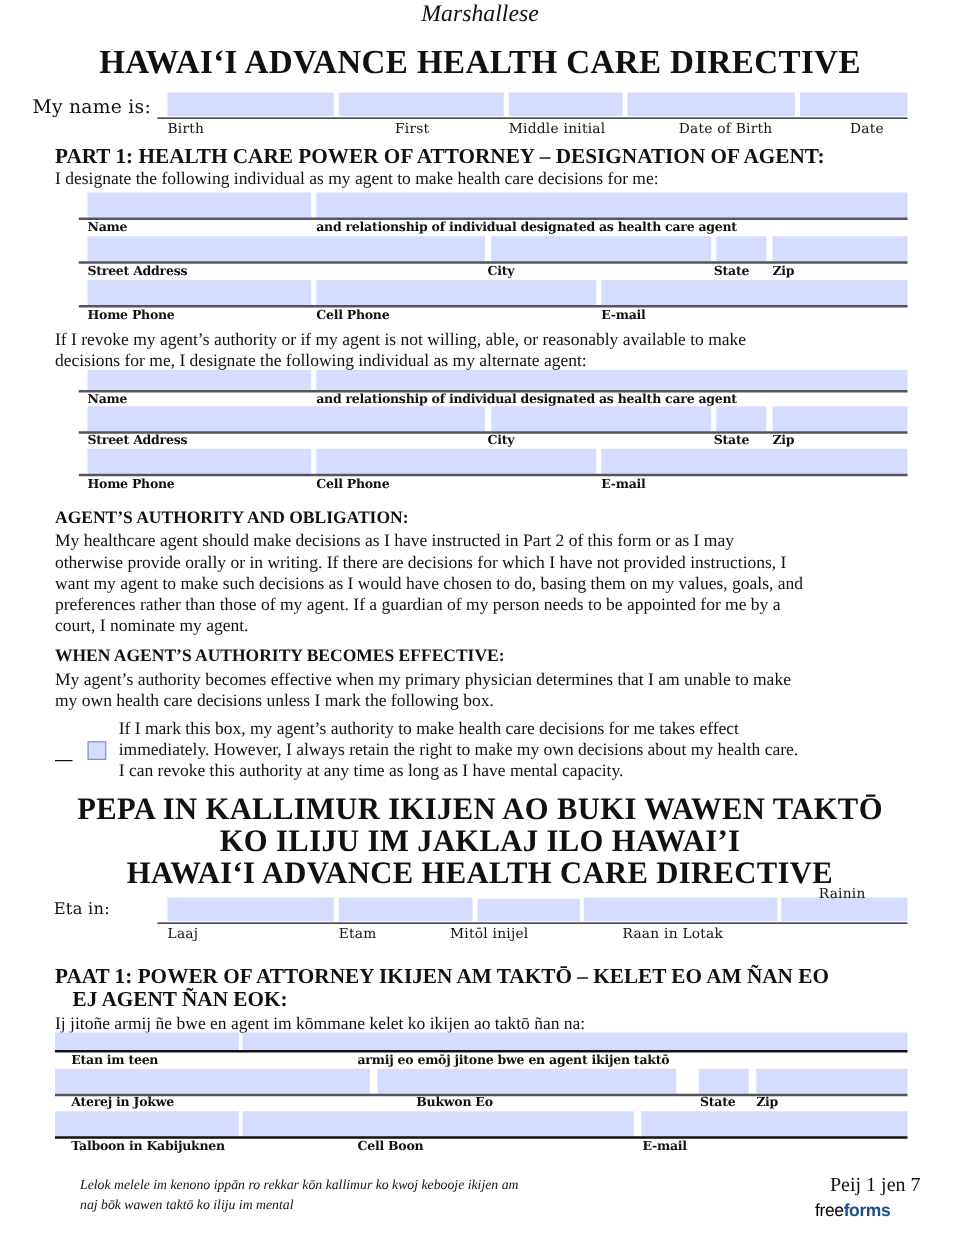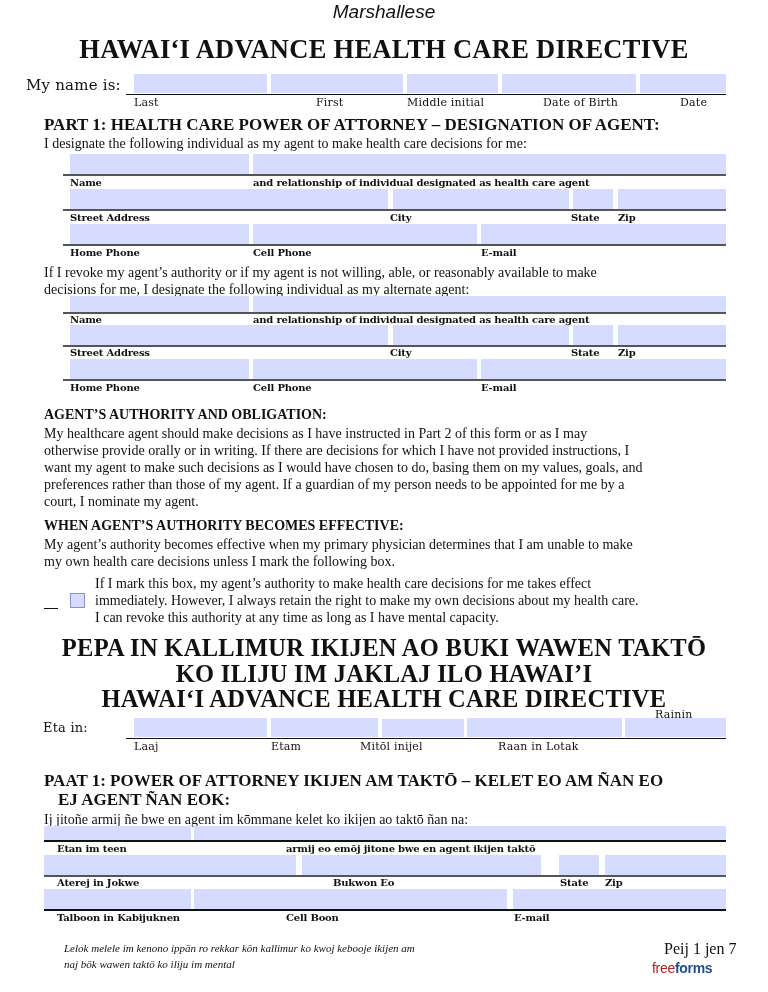--- a/index.html
+++ b/index.html
@@ -10,21 +10,21 @@
            box-sizing:border-box; font-family:"Liberation Serif",serif; font-size:12px; outline:none; }
   .line { position:absolute; height:2px; background:#333; }
   .line.grey { background:#555; }
   .lbl { position:absolute; font-family:"DejaVu Serif",serif; font-size:10px; font-weight:bold;
          white-space:nowrap; letter-spacing:-0.2px; }
   .lbl.norm { font-weight:normal; font-size:11px; letter-spacing:0.2px; }
   .title-big { position:absolute; left:0; width:768px; text-align:center;
                font-family:"Liberation Serif",serif; font-weight:bold; font-size:27px;
                letter-spacing:0.3px; transform:scaleX(0.98); }
   .sub-title { position:absolute; left:0; width:768px; text-align:center;
-               font-family:Liberation Sans, sans-serif; font-style:italic; font-size:19px; }
+               font-family:Liberation Serif, serif; font-style:italic; font-size:19px; }
   .h-part { position:absolute; font-family:Liberation Serif, serif; font-weight:bold; font-size:17px;
             white-space:nowrap; letter-spacing:0px; }
   .h-small { position:absolute; font-family:"Liberation Serif",serif; font-weight:bold; font-size:14px;
              white-space:nowrap; }
   .para { position:absolute; font-family:"Liberation Serif",serif; font-size:14px; line-height:17px; }
   .nowrap { white-space:nowrap; }
   .checkbox { position:absolute; width:15px; height:15px; background:#d6dcff; border:1px solid #8a93c9;
               box-sizing:border-box; }
   .footer-it { position:absolute; font-family:"Liberation Serif",serif; font-style:italic; font-size:11px; line-height:16px; }
   .brand { position:absolute; font-family:"Liberation Sans",sans-serif; font-weight:bold; font-size:14px; letter-spacing:-0.3px; }
@@ -35,21 +35,21 @@
 <div class="sub-title" style="top:1px;">Marshallese</div>
 <div class="title-big" style="top:34px;">HAWAI‘I ADVANCE HEALTH CARE DIRECTIVE</div>
 
 <div class="lbl norm" style="left:26px;top:76px;font-size:15px;">My name is:</div>
 <input class="field" style="left: 134px; top: 74px; width: 133px; height: 19px;" value="">
 <input class="field" style="left: 271px; top: 74px; width: 132px; height: 19px;" value="">
 <input class="field" style="left: 407px; top: 74px; width: 91px; height: 19px;" value="">
 <input class="field" style="left: 502px; top: 74px; width: 134px; height: 19px;" value="">
 <input class="field" style="left: 640px; top: 74px; width: 86px; height: 19px;" value="">
 <div class="line" style="left:126px;top:94px;width:600px;height:1px;background:#111;"></div>
-<div class="lbl norm" style="left:134px;top:96px;">Last</div>
+<div class="lbl norm" style="left:134px;top:96px;">Birth</div>
 <div class="lbl norm" style="left:316px;top:96px;">First</div>
 <div class="lbl norm" style="left:407px;top:96px;">Middle initial</div>
 <div class="lbl norm" style="left:543px;top:96px;">Date of Birth</div>
 <div class="lbl norm" style="left:680px;top:96px;">Date</div>
 
 <div class="h-part" style="left:44px;top:115px;">PART 1: HEALTH CARE POWER OF ATTORNEY – DESIGNATION OF AGENT:</div>
 <div class="para nowrap" style="left:44px;top:135px;">I designate the following individual as my agent to make health care decisions for me:</div>
 
 <input class="field" style="left: 70px; top: 154px; width: 179px; height: 20px;">
 <input class="field" style="left: 253px; top: 154px; width: 473px; height: 20px;">
@@ -160,13 +160,13 @@
 <input class="field" style="left: 194px; top: 889px; width: 313px; height: 20px;">
 <input class="field" style="left: 513px; top: 889px; width: 213px; height: 20px;">
 <div class="line" style="left:44px;top:909px;width:682px;background:#111;"></div>
 <div class="lbl" style="left:57px;top:912px;">Talboon in Kabijuknen</div>
 <div class="lbl" style="left:286px;top:912px;">Cell Boon</div>
 <div class="lbl" style="left:514px;top:912px;">E-mail</div>
 
 <div class="footer-it nowrap" style="left:64px;top:940px;">Lelok melele im kenono ippān ro rekkar kōn kallimur ko kwoj kebooje ikijen am</div>
 <div class="footer-it nowrap" style="left:64px;top:956px;">naj bōk wawen taktō ko iliju im mental</div>
 <div class="abs nowrap" style="left:664px;top:940px;font-family:'Liberation Serif',serif;font-size:16px;">Peij 1 jen 7</div>
-<div class="brand" style="left:652px;top:960px;"><span style="color:#b91c1c;font-weight:normal;">free</span><span style="color:#1f4e8c;">forms</span></div>
+<div class="brand" style="left:652px;top:960px;"><span style="color:#000000;font-weight:normal;">free</span><span style="color:#1f4e8c;">forms</span></div>
 
 </body></html>

